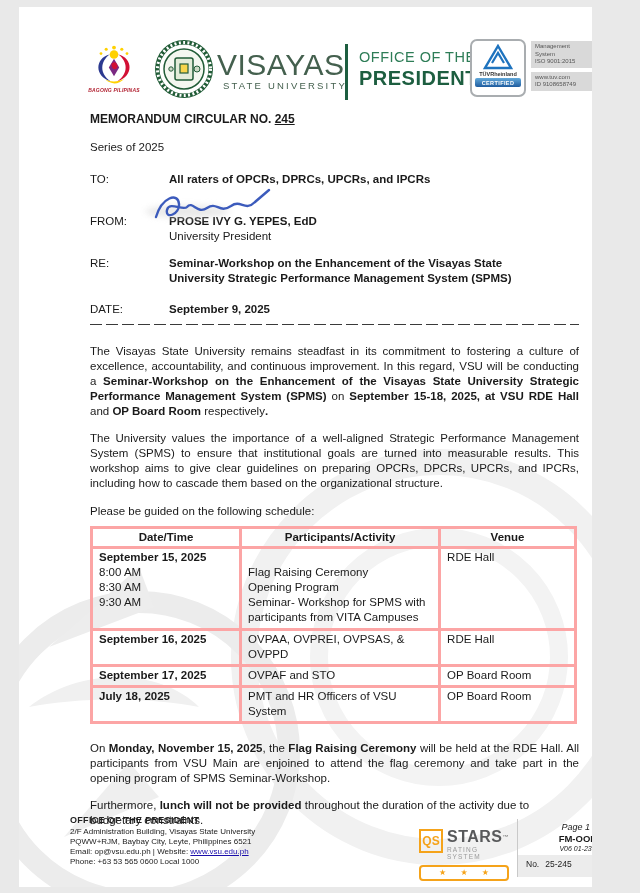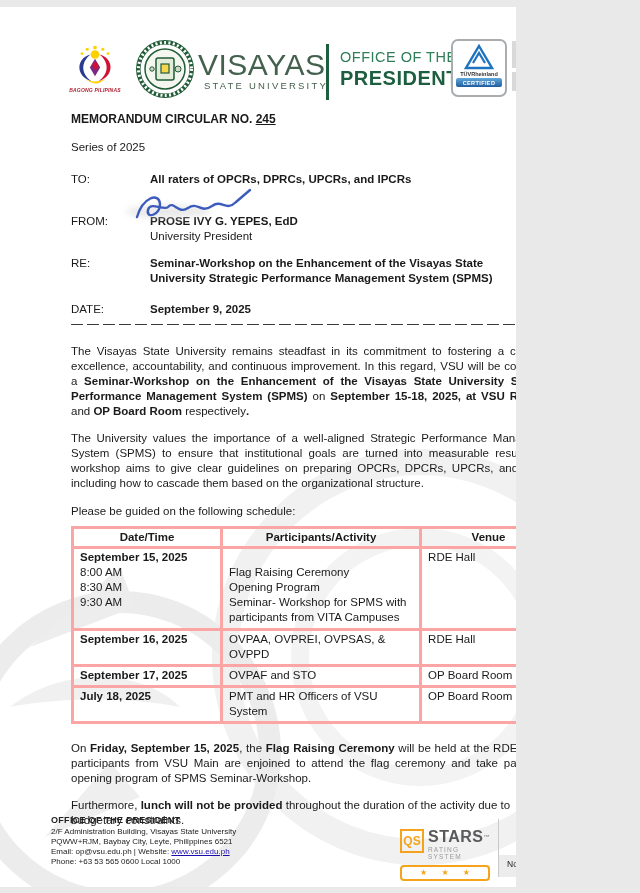--- a/index.html
+++ b/index.html
@@ -1,18 +1,18 @@
 <!DOCTYPE html>
 <html><head>
 <meta charset="utf-8">
 <style>
   * { margin:0; padding:0; box-sizing:border-box; }
   html,body { width:640px; height:893px; }
   body { background:#e9e9e9; font-family:"Liberation Sans","DejaVu Sans",sans-serif; color:#1a1a1a; }
-  .page { position:absolute; left:0; top:7px; width:516px; height:880px; background:#ffffff; overflow:hidden; }
+  .page { position:absolute; left:19px; top:7px; width:573px; height:880px; background:#ffffff; overflow:hidden; }
   .wm { position:absolute; inset:0; z-index:0; pointer-events:none; }
   .layer { position:relative; z-index:1; }
 
   
   .hdr { position:absolute; left:0; top:0; width:100%; height:110px; }
   .bagong { position:absolute; left:66px; top:36px; width:58px; text-align:center; }
   .bagong-cap { font-size:5px; font-weight:bold; font-style:italic; color:#b01e2e; letter-spacing:.2px; margin-top:-2px; }
   .seal { position:absolute; left:135px; top:32px; }
   .wordmark { position:absolute; left:198px; top:43px; width:130px; color:#44604e; }
   .wordmark .wm-main { font-size:30px; font-weight:500; letter-spacing:.5px; line-height:30px; }
@@ -237,21 +237,21 @@
           <tr>
             <td>
               <span class="b">July 18, 2025</span>
             </td>
             <td>PMT and HR Officers of VSU System</td>
             <td>OP Board Room</td>
           </tr>
         </tbody>
       </table>
 
-      <div class="para" style="margin-top:17px"><span>On </span><span class="b">Friday, September 15, 2025</span><span>, the </span><span class="b">Flag Raising Ceremony</span><span> will be held at the RDE Hall. All participants from VSU Main are enjoined to attend the flag ceremony and take part in the opening program of SPMS Seminar-Workshop.</span></div>
+      <div class="para" style="margin-top:17px"><span>On </span><span class="b">Monday, November 15, 2025</span><span>, the </span><span class="b">Flag Raising Ceremony</span><span> will be held at the RDE Hall. All participants from VSU Main are enjoined to attend the flag ceremony and take part in the opening program of SPMS Seminar-Workshop.</span></div>
 
       <div class="para left"><span>Furthermore, </span><span class="b">lunch will not be provided</span><span> throughout the duration of the activity due to budgetary constraints.</span></div>
 
     </div>
 
     <div class="foot-left">
       <div class="foot-title">OFFICE OF THE PRESIDENT</div>
       <div>2/F Administration Building, Visayas State University</div>
       <div>PQWW+RJM, Baybay City, Leyte, Philippines 6521</div>
       <div>

